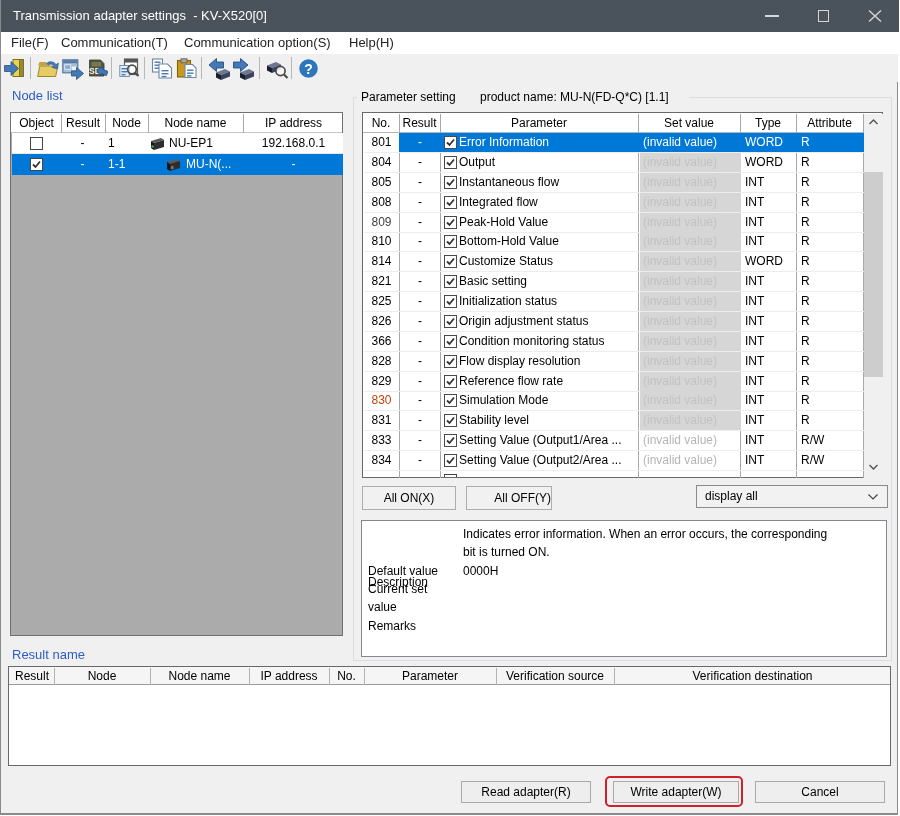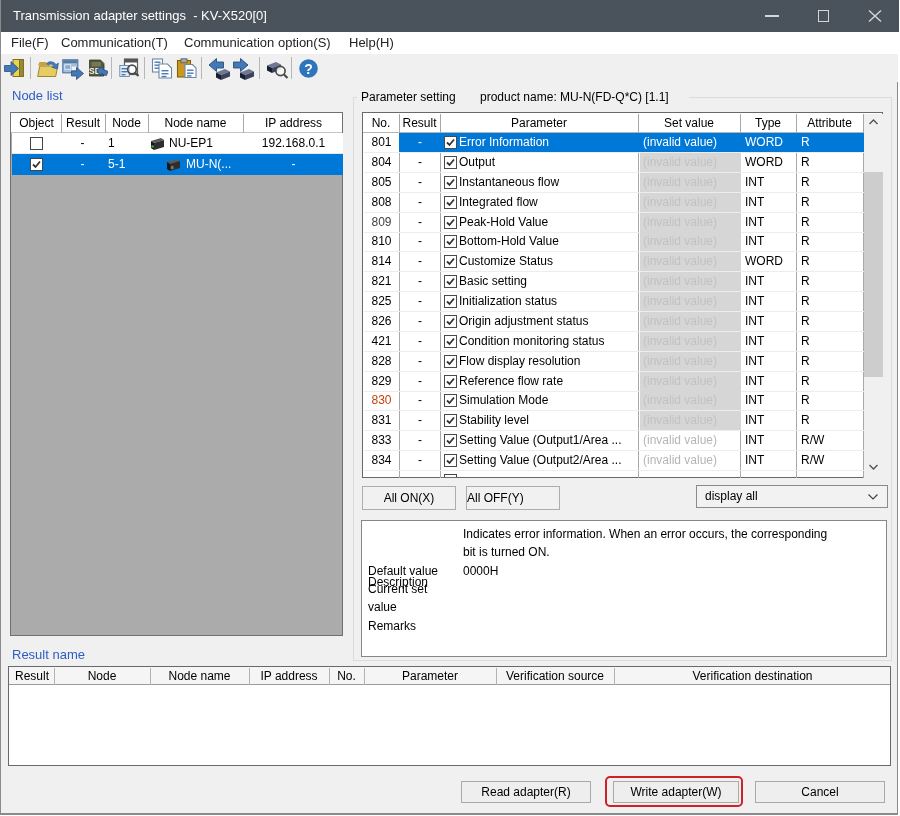--- a/index.html
+++ b/index.html
@@ -144,21 +144,21 @@
     <div class="abs" style="left:0;top:20px;width:331px;height:1px;background:#e8e8e8;"></div>
   </div>
 
   <div class="abs" style="left:1px;top:41px;width:331px;height:21px;background:#0078d7;color:#fff;">
     <div style="position:absolute;left:18px;top:4px;width:13px;height:13px;background:#fff;border:1px solid #454545;box-sizing:border-box;">
           <svg width="11" height="11" viewBox="0 0 11 11" style="position:absolute;left:0;top:0;">
             <path d="M2 5.5 L4.5 8 L9 2.5" stroke="#333" stroke-width="1.8" fill="none"></path>
           </svg>
         </div>
     <div class="abs" style="left:49px;top:0;width:43px;height:21px;line-height:21px;text-align:center;">-</div>
-    <div class="abs" style="left:96px;top:0;height:21px;line-height:21px;">5-1</div>
+    <div class="abs" style="left:96px;top:0;height:21px;line-height:21px;">1-1</div>
     <svg style="position:absolute;left:152px;top:4px;" width="18" height="14" viewBox="0 0 18 14">
 <polygon points="3,4 13,1 16,3 6,6" fill="#5a5a5a"></polygon>
 <polygon points="3,4 6,6 6,13 3,11" fill="#161616"></polygon>
 <polygon points="6,6 16,3 16,10 6,13" fill="#2e2e2e"></polygon>
 <rect x="7" y="8" width="2.5" height="3" fill="#777"></rect>
 </svg>
     <div class="abs" style="left:174px;top:0;height:21px;line-height:21px;">MU-N(...</div>
     <div class="abs" style="left:231px;top:0;width:101px;height:21px;line-height:21px;text-align:center;">-</div>
   </div>
 </div>
@@ -326,21 +326,21 @@
           </svg>
         </div>
 <div style="position:absolute;left:95px;top:0;width:180px;height:19px;line-height:19px;color:#000;white-space:nowrap;overflow:hidden;">Origin adjustment status</div>
 <div style="position:absolute;left:276px;top:0;width:101px;height:19px;background:#d6d6d6;"></div>
 <div style="position:absolute;left:279px;top:0;height:19px;line-height:19px;color:#c2c2c2;">(invalid value)</div>
 <div style="position:absolute;left:381px;top:0;height:19px;line-height:19px;color:#000;">INT</div>
 <div style="position:absolute;left:437px;top:0;height:19px;line-height:19px;color:#000;">R</div>
 <div style="position:absolute;left:0;top:19px;width:519px;height:1px;background:#ededed;"></div>
 </div>
 <div style="position:absolute;left:1px;top:218.75px;width:519px;height:19.875px;">
-<div style="position:absolute;left:0;top:0;width:35px;height:19px;line-height:19px;text-align:center;color:#000;">421</div>
+<div style="position:absolute;left:0;top:0;width:35px;height:19px;line-height:19px;text-align:center;color:#000;">366</div>
 <div style="position:absolute;left:36px;top:0;width:40px;height:19px;line-height:19px;text-align:center;color:#000;">-</div>
 <div style="position:absolute;left:80px;top:3px;width:13px;height:13px;background:#fff;border:1px solid #4a4a4a;box-sizing:border-box;">
           <svg width="11" height="11" viewBox="0 0 11 11" style="position:absolute;left:0;top:0;">
             <path d="M2 5.5 L4.5 8 L9 2.5" stroke="#333" stroke-width="1.8" fill="none"></path>
           </svg>
         </div>
 <div style="position:absolute;left:95px;top:0;width:180px;height:19px;line-height:19px;color:#000;white-space:nowrap;overflow:hidden;">Condition monitoring status</div>
 <div style="position:absolute;left:276px;top:0;width:101px;height:19px;background:#d6d6d6;"></div>
 <div style="position:absolute;left:279px;top:0;height:19px;line-height:19px;color:#c2c2c2;">(invalid value)</div>
 <div style="position:absolute;left:381px;top:0;height:19px;line-height:19px;color:#000;">INT</div>
@@ -445,21 +445,21 @@
           <path d="M0.5 5 L4.5 1 L8.5 5" stroke="#505050" stroke-width="1.3" fill="none"></path>
         </svg>
     <div class="abs" style="left:0;top:58px;width:19px;height:205px;background:#cdcdcd;"></div>
     <svg class="abs" style="left:5px;top:350px;" width="9" height="6" viewBox="0 0 9 6">
           <path d="M0.5 1 L4.5 5 L8.5 1" stroke="#505050" stroke-width="1.3" fill="none"></path>
         </svg>
   </div>
 </div>
 
 <div class="abs" style="left:361px;top:486px;width:94px;height:24px;background:#f1f1f1;border:1px solid #adadad;text-align:center;line-height:22px;">All ON(X)</div>
-<div class="abs" style="left:465px;top:486px;width:94px;height:24px;background:#f1f1f1;border:1px solid #adadad;text-align:left;line-height:22px;">All OFF(Y)</div>
+<div class="abs" style="left:465px;top:486px;width:86px;height:24px;background:#f1f1f1;border:1px solid #adadad;text-align:right;line-height:22px;">All OFF(Y)</div>
 
 <div class="abs" style="left:695px;top:485px;width:192px;height:23px;background:#f2f2f2;border:1px solid #8b8b8b;">
   <div class="abs" style="left:8px;top:0;height:21px;line-height:21px;">display all</div>
   <svg class="abs" style="left:171px;top:8px;" width="10" height="6" viewBox="0 0 10 6">
         <path d="M0.5 0.5 L5 5 L9.5 0.5" stroke="#444" stroke-width="1.2" fill="none"></path>
       </svg>
 </div>
 
 <div class="abs" style="left:360px;top:520px;width:526px;height:137px;background:#fff;border:1px solid #828790;">
   <div class="abs" style="left:6px;top:6px;margin-top:48px;">Description</div>

